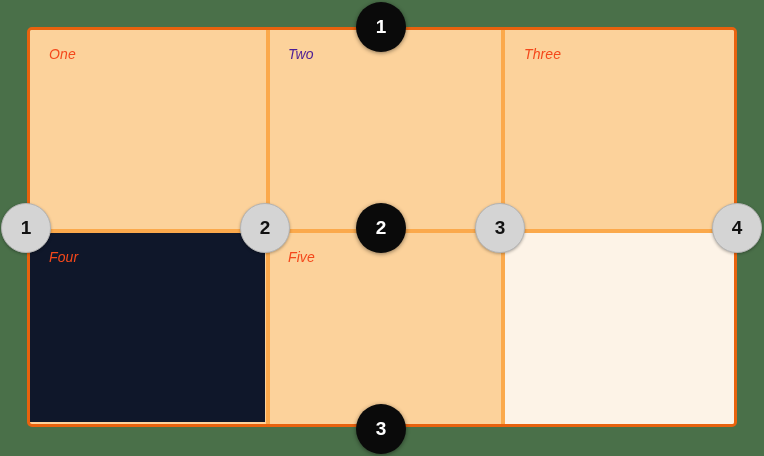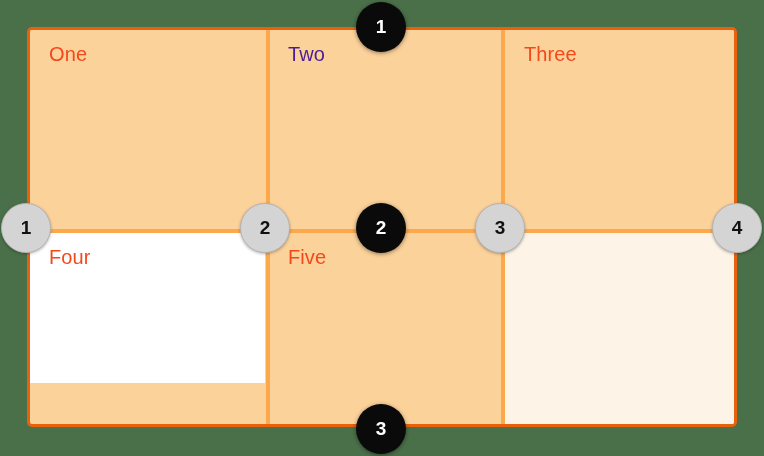--- a/index.html
+++ b/index.html
@@ -43,25 +43,26 @@
     background: #fcd29b;
   }
   .grid-cell.empty-cell {
     background: #fdf3e7;
   }
 
   .cell-label {
     position: absolute;
     left: 19px;
     top: 17px;
-    font-size: 20px;
+    font-size: 14px;
     line-height: 14px;
     color: #f4481b;
     white-space: nowrap;
     letter-spacing: 0.1px;
+    font-style: italic;
   }
 
   
   .gridline {
     position: absolute;
     background: #fba94c;
   }
   .gridline.vertical {
     width: 4px;
   }
@@ -104,21 +105,21 @@
     <div id="cells-layer">
         <div class="grid-cell" style="left: 0px; top: 0px; width: 235px; height: 198px; background: rgb(252, 210, 155);">
           <span class="cell-label" style="color: rgb(244, 72, 27);">One</span>
         </div>
         <div class="grid-cell" style="left: 239px; top: 0px; width: 232px; height: 198px; background: rgb(252, 210, 155);">
           <span class="cell-label" style="color: #4c1d95;">Two</span>
         </div>
         <div class="grid-cell" style="left: 475px; top: 0px; width: 229px; height: 184px; background: rgb(252, 210, 155);">
           <span class="cell-label" style="color: rgb(244, 72, 27);">Three</span>
         </div>
-        <div class="grid-cell" style="left: 0px; top: 203px; width: 235px; height: 150px; background: #ffffff;">
+        <div class="grid-cell" style="left: 0px; top: 203px; width: 235px; height: 189px; background: #0f172a;">
           <span class="cell-label" style="color: rgb(244, 72, 27);">Four</span>
         </div>
         <div class="grid-cell" style="left: 239px; top: 203px; width: 232px; height: 191px; background: rgb(252, 210, 155);">
           <span class="cell-label" style="color: rgb(244, 72, 27);">Five</span>
         </div>
         <div class="grid-cell empty-cell" style="left: 475px; top: 203px; width: 229px; height: 191px; background: rgb(253, 243, 231);"></div>
       </div>
 
     <div id="gridlines-layer">
         <div class="gridline vertical" style="left: 236px; top: 0px; height: 400px; background: rgb(251, 169, 76);"></div>

